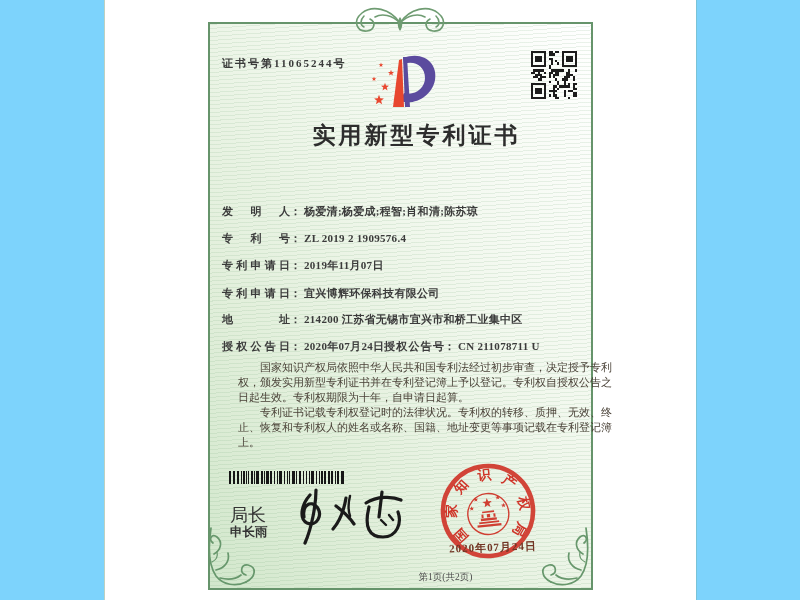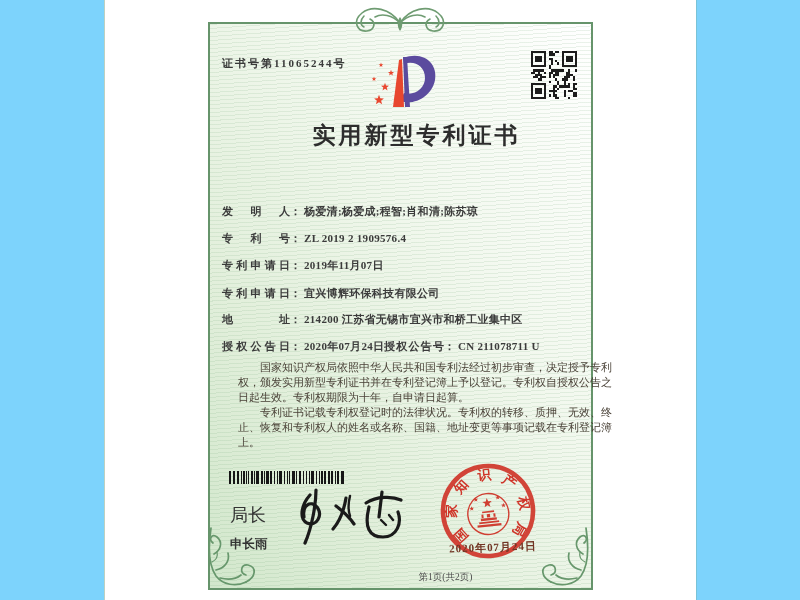--- a/index.html
+++ b/index.html
@@ -20,21 +20,21 @@
   .row{left:222px;width:372px;height:16px;font-size:11px;color:#3b3b3b;font-weight:600;white-space:nowrap;}
   .flabel{display:inline-block;width:68px;text-align:justify;text-align-last:justify;vertical-align:top;}
   .fcolon{margin-right:3px;}
   .fvalue{letter-spacing:0.3px;}
   .pair2{position:absolute;left:154px;top:0;white-space:nowrap;padding-left:8px;}
   .pair2 .flabel{width:60px;}
   .bodytext{left:214px;top:360px;width:374px;font-size:11px;line-height:15px;color:#4a4238;
             text-align:justify;margin-left:24px;}
   .bodytext p{margin:0;text-indent:2em;}
   .signer-role{left:230px;top:503px;font-size:18px;font-weight:400;color:#333;}
-  .signer-name{left:230px;top:524px;font-size:12.5px;font-weight:700;color:#333;margin-top:12px;}
+  .signer-name{left:230px;top:524px;font-size:12.5px;font-weight:700;color:#333;}
   .page-ind{left:208px;top:571px;width:385px;text-align:center;font-size:9.5px;color:#4b4b4b;margin-left:45px;}
   .seal-wrap{left:439px;top:462px;width:98px;height:98px;transform:rotate(-6deg);}
   .seal-char{position:absolute;left:49px;top:49px;font-size:13.5px;font-weight:700;color:#cf3529;
              font-family:"Liberation Serif",serif;}
   .seal-date{left:449px;top:540px;font-size:11px;font-weight:700;color:#713524;letter-spacing:1px;
              transform:rotate(-2deg);}
   svg{display:block;}
 </style>
 </head>
 <body>

